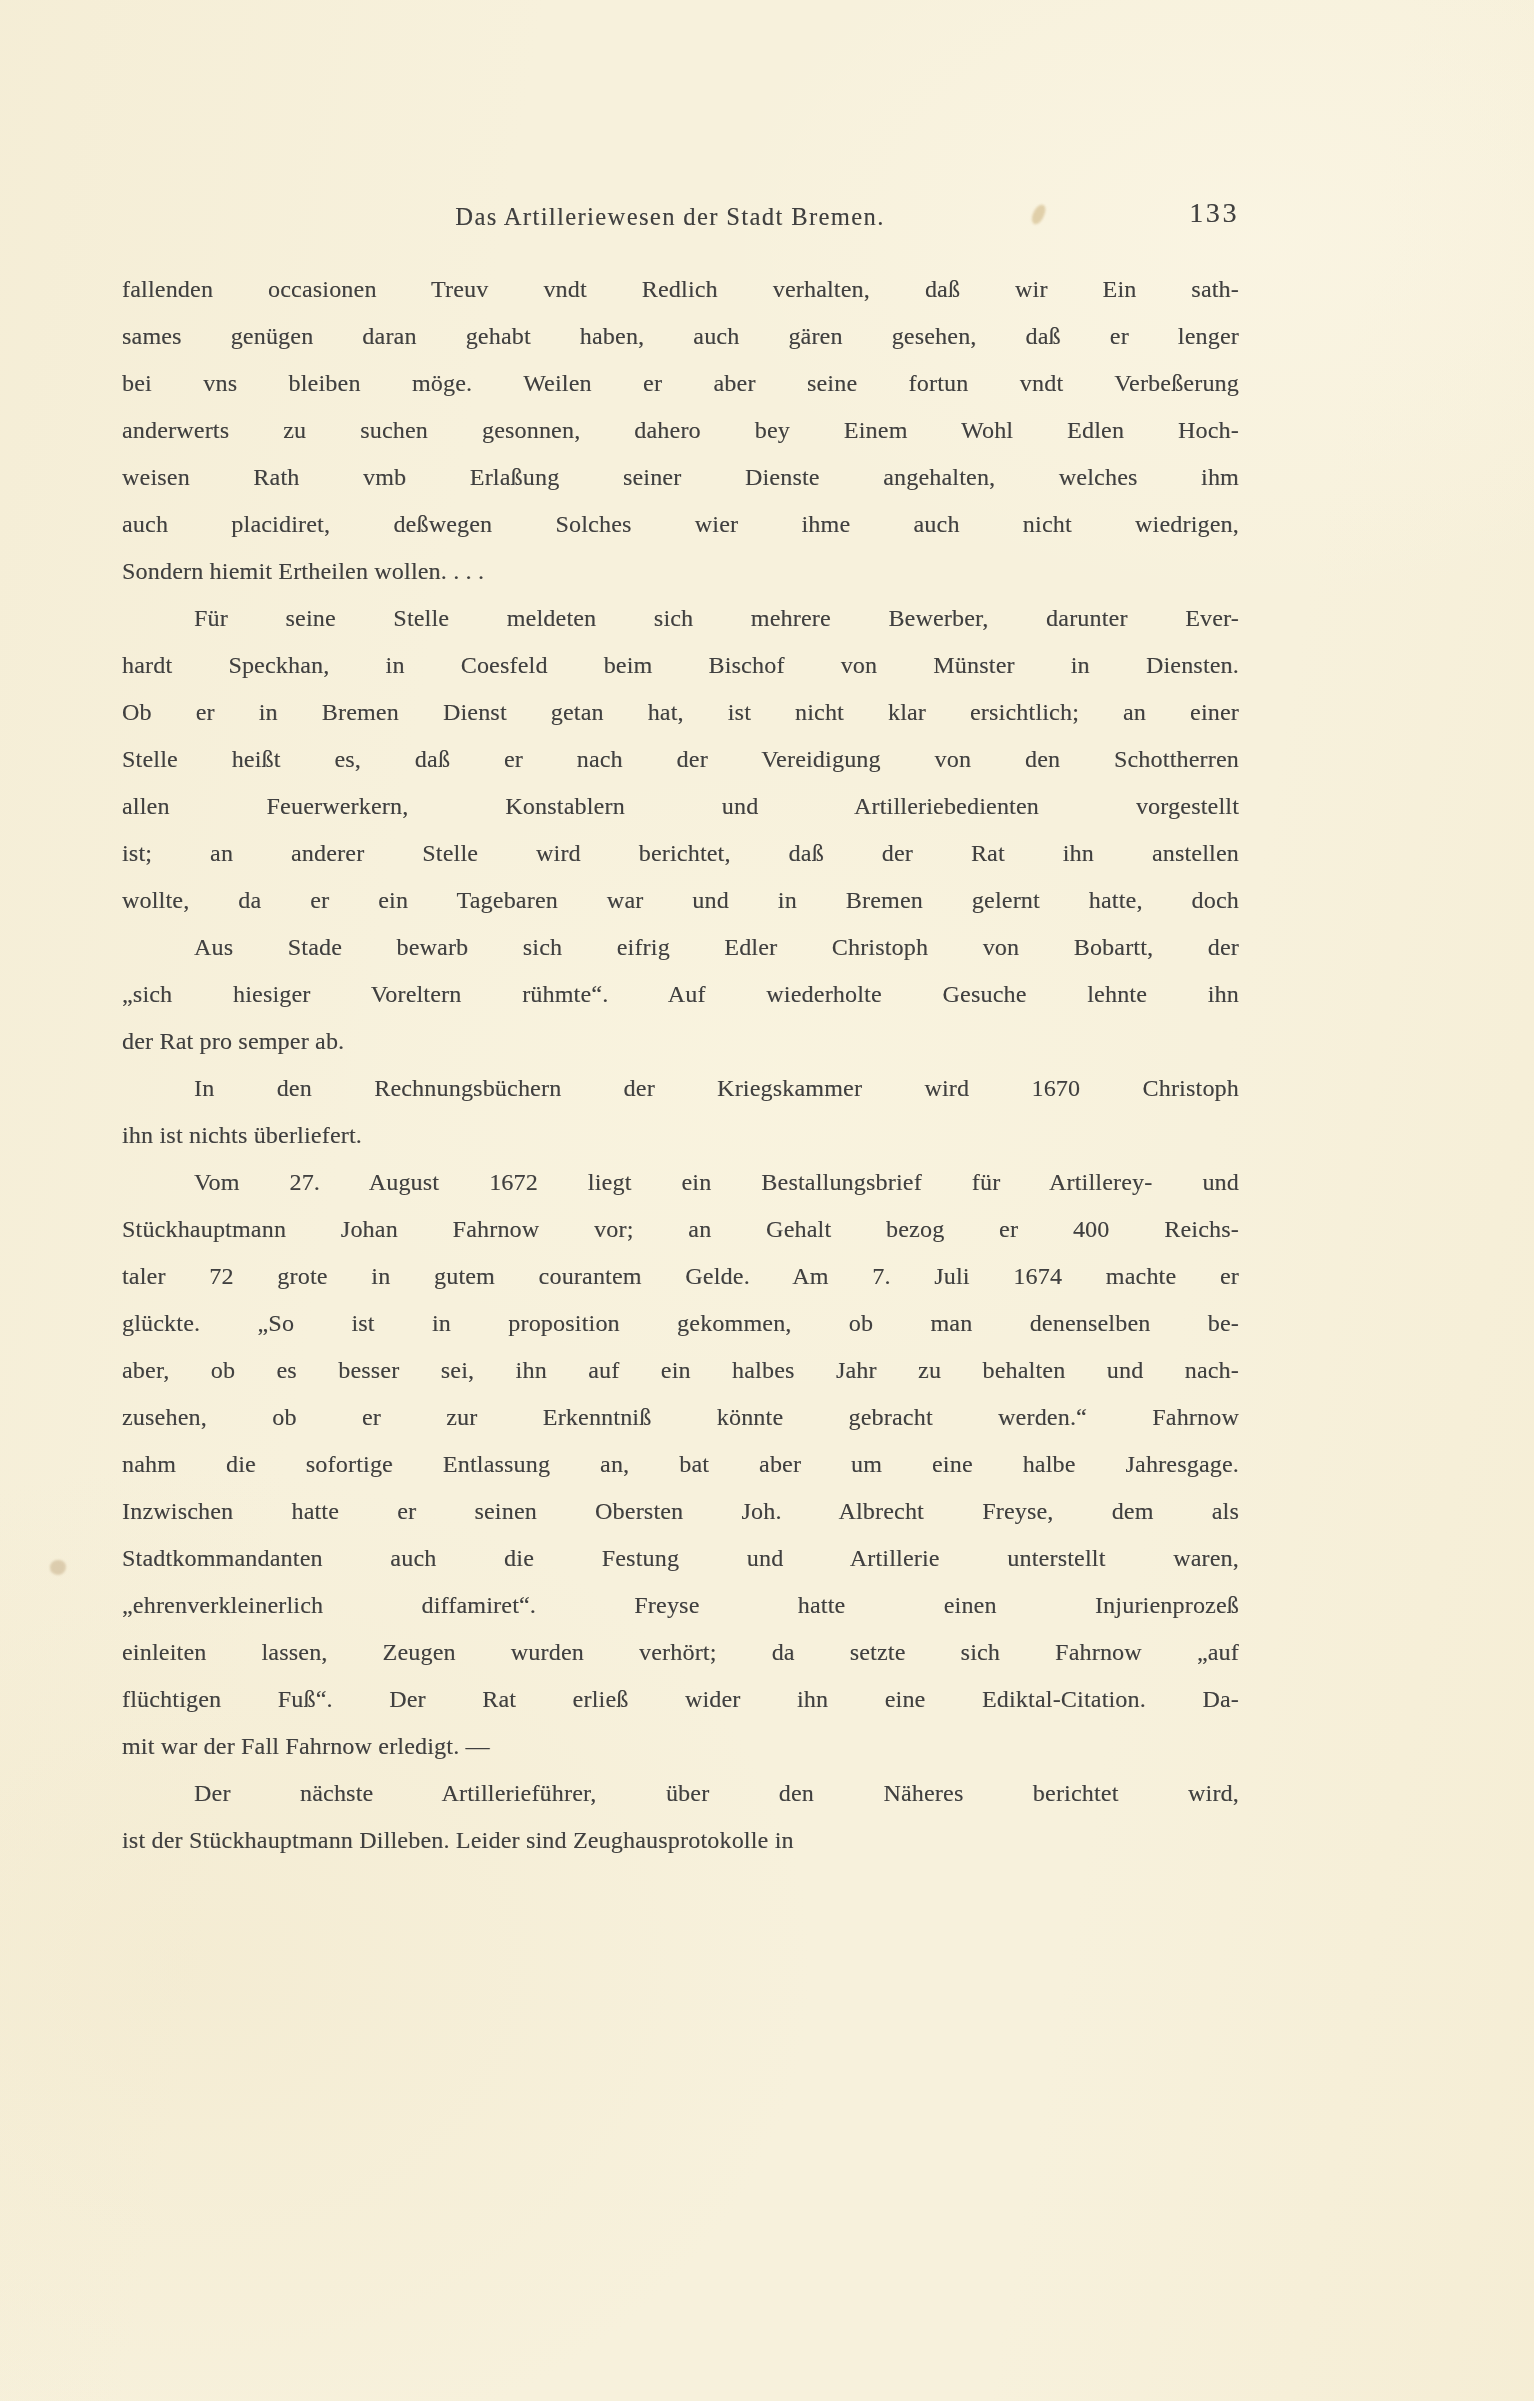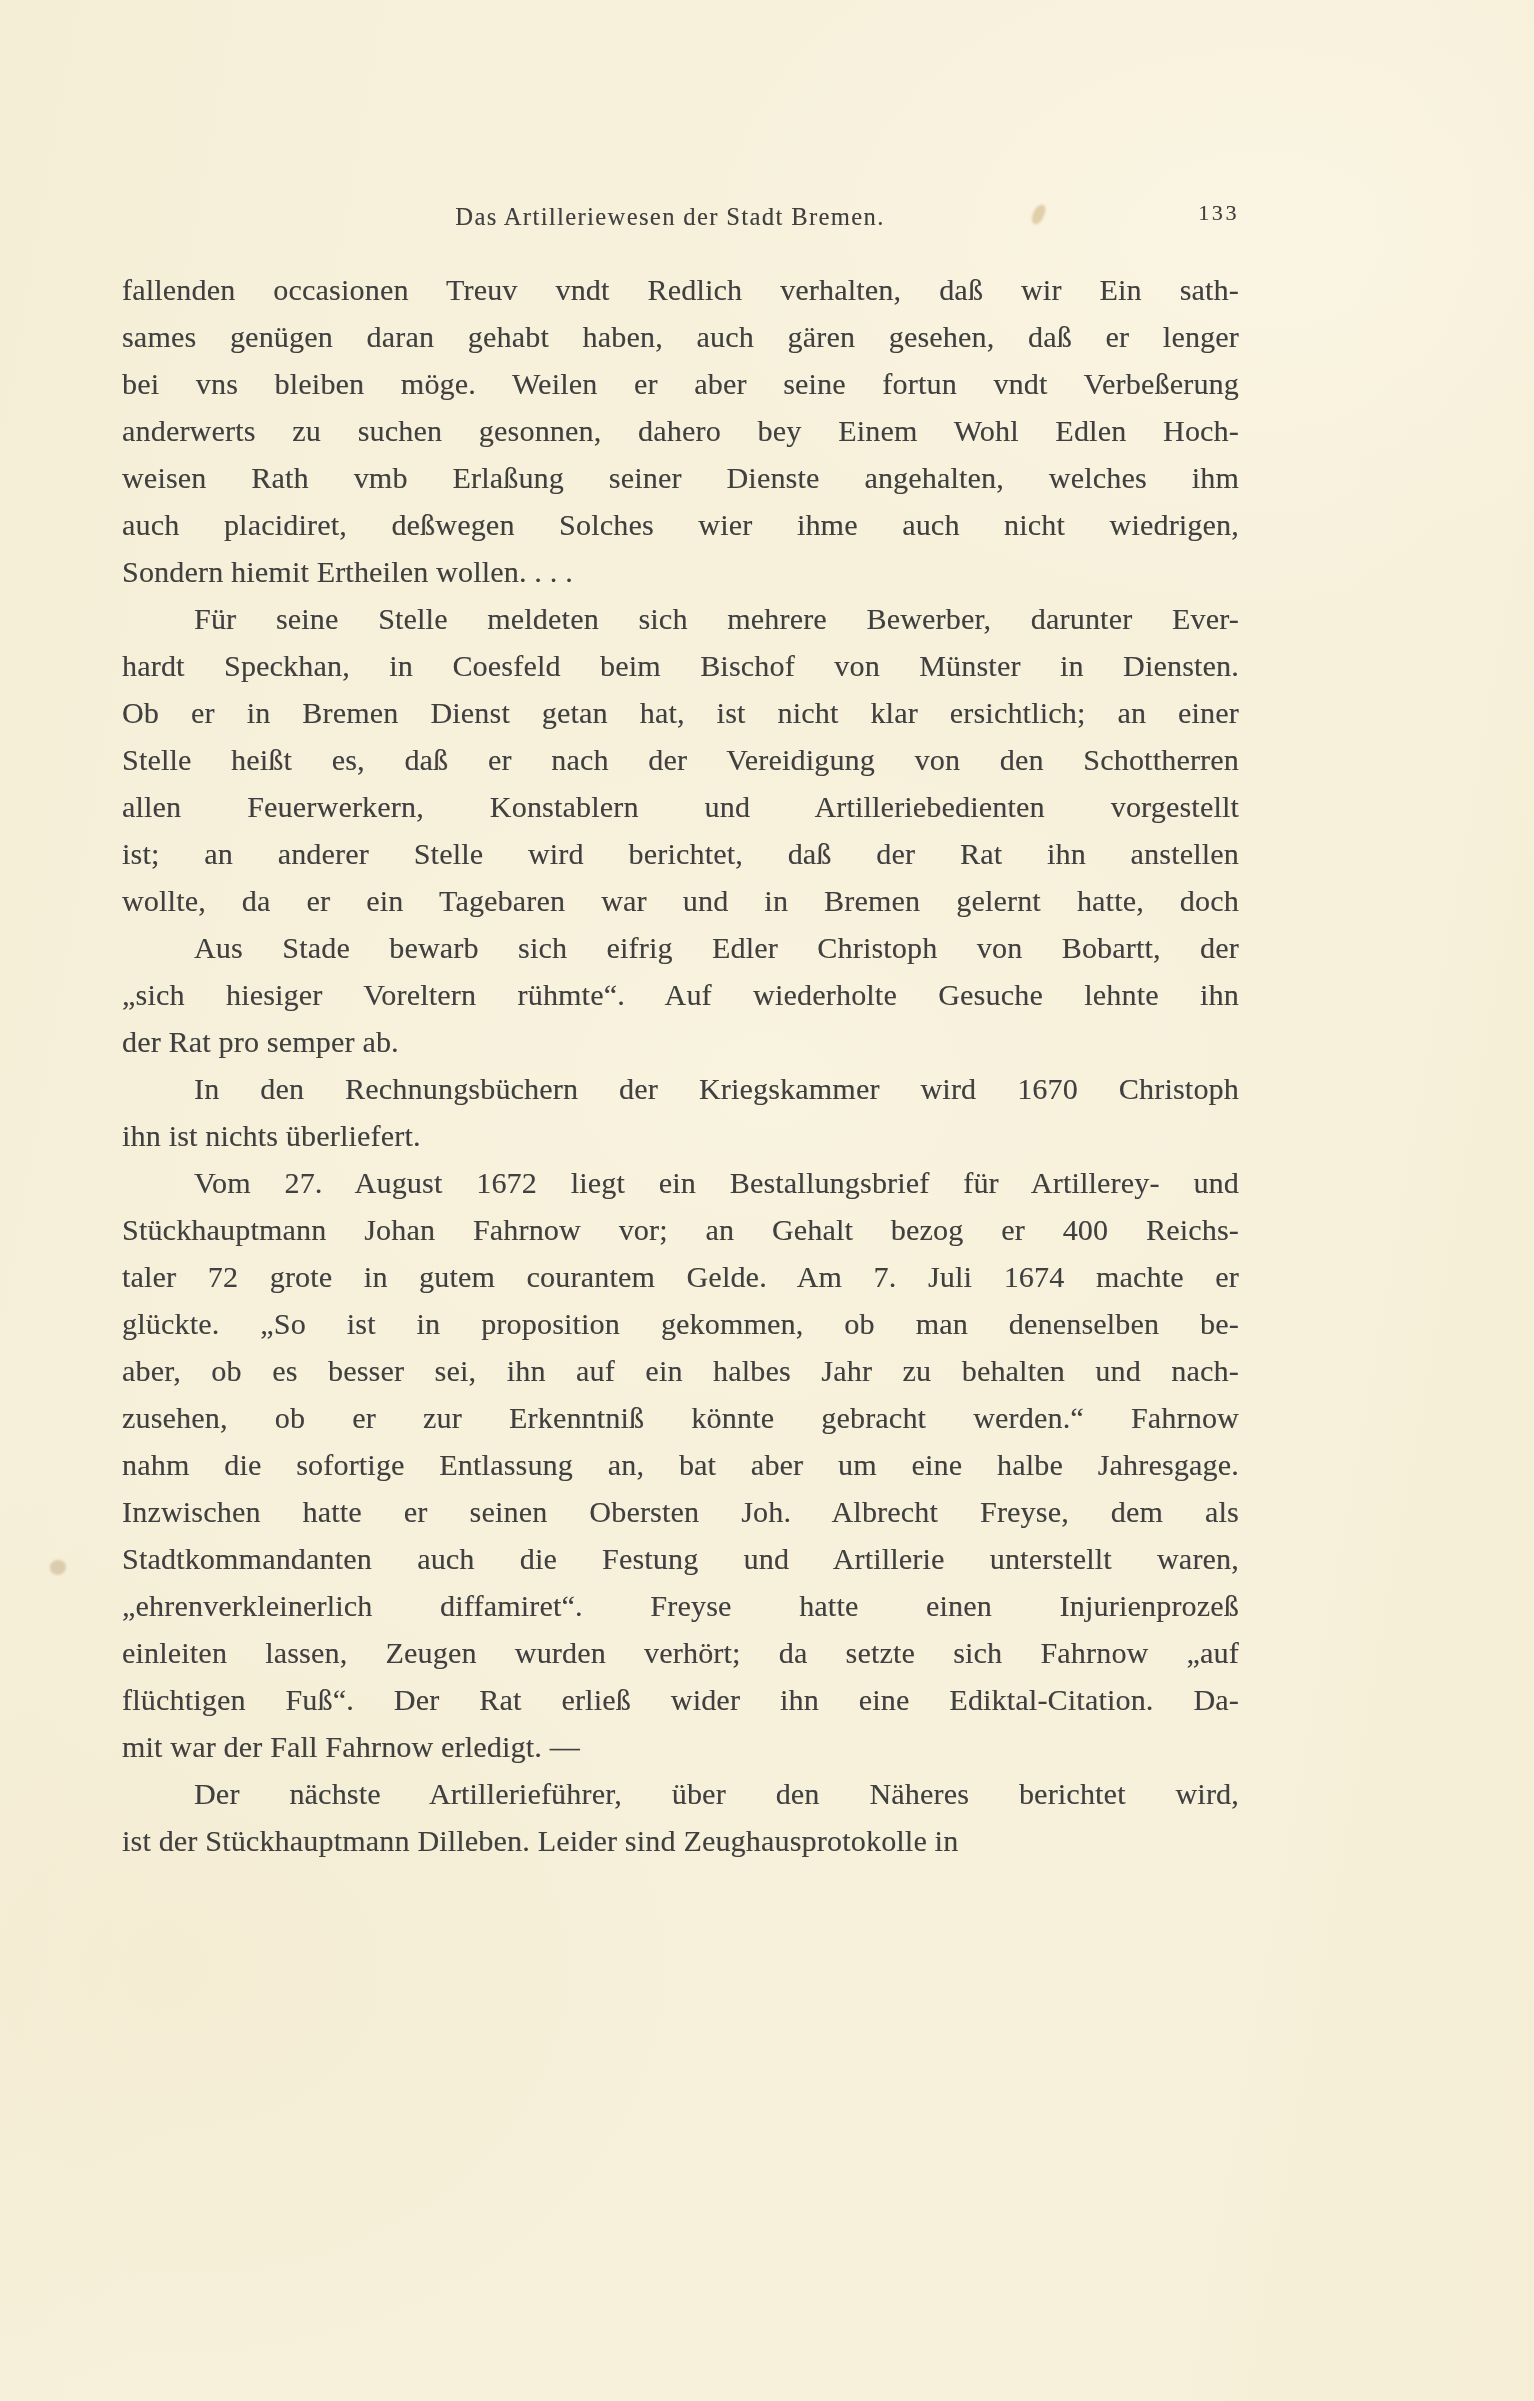--- a/index.html
+++ b/index.html
@@ -44,21 +44,21 @@
     font-size: 24.5px;
     line-height: 26px;
     letter-spacing: 1.4px;
     text-shadow: 0.3px 0.3px 0.5px rgba(38,34,28,0.35);
   }
 
   .page-number {
     position: absolute;
     right: 0;
     top: 196px;
-    font-size: 22px;
+    font-size: 28px;
     line-height: 33px;
     letter-spacing: 2.6px;
     text-shadow: 0.3px 0.3px 0.5px rgba(38,34,28,0.35);
   }
 
   .header-smudge {
     position: absolute;
     left: 911px;
     top: 204px;
     width: 11.4px;
@@ -67,21 +67,21 @@
     transform: rotate(20deg);
     filter: blur(0.9px);
     opacity: 0.85;
   }
 
   .body-text {
     position: absolute;
     left: 122px;
     top: 266px;
     width: 1117px;
-    font-size: 30px;
+    font-size: 24px;
     line-height: 47px;
     letter-spacing: 0.2px;
     text-shadow: 0.3px 0.4px 0.5px rgba(38,34,28,0.32);
   }
 
   .para { margin: 0; padding: 0; }
 
   .line {
     height: 47px;
     text-align: justify;

